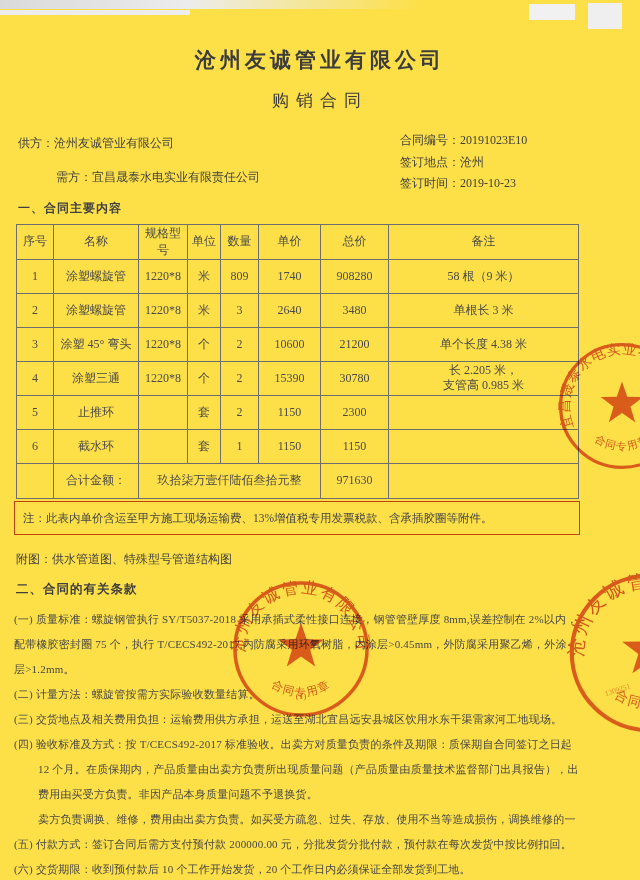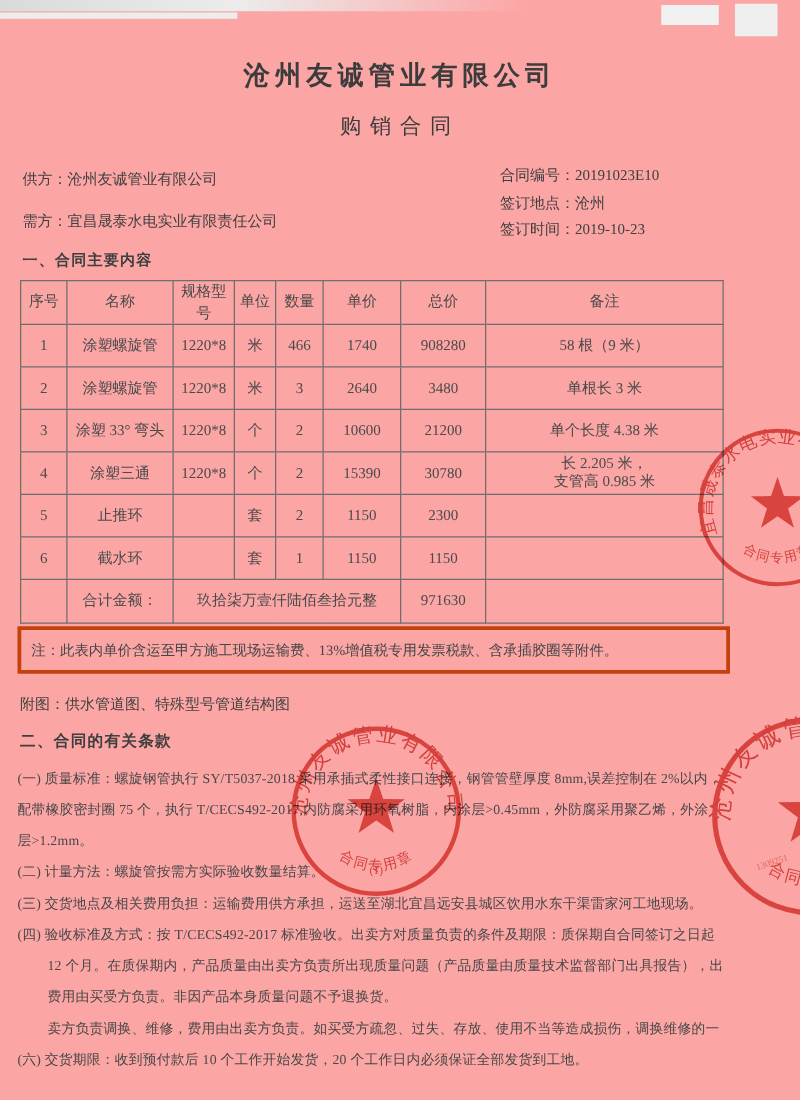--- a/index.html
+++ b/index.html
@@ -1,55 +1,55 @@
 <!DOCTYPE html>
 <html><head>
 <meta charset="utf-8">
 <style>
   html,body{margin:0;padding:0;background:#ffffff;}
   .page{
     position:relative;width:640px;height:880px;overflow:hidden;
-    background:#fca5a5;
+    background:#fde047;
     font-family:"Liberation Serif","DejaVu Serif",serif;
     color:#3f3f3f;
   }
   
   .artifact-top{position:absolute;top:0;left:0;width:420px;height:9px;
     background:linear-gradient(to right,#dadada,#ececec 45%,rgba(255,255,255,0));}
   .artifact-top2{position:absolute;top:10px;left:0;width:190px;height:5px;background:#ededed;}
   .artifact-tr1{position:absolute;top:4px;right:65px;width:46px;height:16px;background:#f1f1f1;}
   .artifact-tr2{position:absolute;top:3px;right:18px;width:34px;height:26px;background:#efefef;}
 
   .doc-title{margin:46px 0 0 0;text-align:center;font-size:21px;font-weight:600;
     letter-spacing:4px;color:#3c3c3c;}
   .doc-subtitle{margin:15px 0 0 0;text-align:center;font-size:17px;font-weight:400;
     letter-spacing:7px;color:#3c3c3c;}
 
   .party{display:flex;justify-content:space-between;margin:18px 24px 0 18px;font-size:12px;}
   .party-left .line{white-space:nowrap;}
   .party-left .line1{margin-top:5px;}
-  .party-left .line2{margin-top:17px;}
+  .party-left .line2{margin-top:17px;margin-left:38px;}
   .party-right{width:216px;line-height:21.5px;margin-top:0;margin-left:11px;}
   .party-right .line{white-space:nowrap;}
 
   .section-title{margin:5px 0 0 18px;font-size:12px;font-weight:600;letter-spacing:1px;}
   .section-title2{margin:13px 0 0 16px;font-size:12.5px;font-weight:600;letter-spacing:1px;}
 
   table.items{margin:7px 0 0 16px;width:562px;border-collapse:collapse;table-layout:fixed;
     font-size:12px;color:#4a4a4a;text-align:center;}
   table.items td,table.items th{border:1px solid #6e6e6e;font-weight:normal;
     padding:0 2px;overflow:hidden;}
   table.items th{height:30px;}
   table.items td{height:33px;}
   table.items tr.total-row td{height:34px;}
   td.remark{white-space:pre-line;line-height:15px;}
   col.c1{width:37px;}col.c2{width:85px;}col.c3{width:49px;}col.c4{width:33px;}
   col.c5{width:38px;}col.c6{width:62px;}col.c7{width:68px;}col.c8{width:190px;}
 
-  .note-box{margin:2px 0 0 14px;width:548px;border:3px solid #c2410c;
+  .note-box{margin:2px 0 0 14px;width:548px;border:1px solid #c2410c;
     padding:9px 8px 8px 8px;font-size:11.5px;color:#454545;white-space:nowrap;}
   .attachment{margin:16px 0 0 16px;font-size:12px;}
 
   .terms{margin:9px 8px 0 14px;font-size:11px;color:#474747;}
   .t-line{line-height:25px;white-space:nowrap;letter-spacing:0.2px;}
   .t-line.indent{padding-left:24px;}
 
   .seal{position:absolute;mix-blend-mode:multiply;opacity:0.82;}
   .seal text{font-family:"Liberation Serif","DejaVu Serif",serif;}
   #seal-buyer{left:556px;top:340px;width:132px;height:132px;}
@@ -105,38 +105,38 @@
           <th>总价</th>
           <th>备注</th>
         </tr>
     </thead>
     <tbody id="items-body">
     <tr>
           <td>1</td>
           <td>涂塑螺旋管</td>
           <td>1220*8</td>
           <td>米</td>
-          <td>466</td>
+          <td>809</td>
           <td>1740</td>
           <td>908280</td>
           <td class="remark">58 根（9 米）</td>
         </tr>
         <tr>
           <td>2</td>
           <td>涂塑螺旋管</td>
           <td>1220*8</td>
           <td>米</td>
           <td>3</td>
           <td>2640</td>
           <td>3480</td>
           <td class="remark">单根长 3 米</td>
         </tr>
         <tr>
           <td>3</td>
-          <td>涂塑 33° 弯头</td>
+          <td>涂塑 45° 弯头</td>
           <td>1220*8</td>
           <td>个</td>
           <td>2</td>
           <td>10600</td>
           <td>21200</td>
           <td class="remark">单个长度 4.38 米</td>
         </tr>
         <tr>
           <td>4</td>
           <td>涂塑三通</td>
@@ -189,20 +189,21 @@
   <div class="terms" id="terms-list">
       <div class="t-line">(一) 质量标准：螺旋钢管执行 SY/T5037-2018 采用承插式柔性接口连接，钢管管壁厚度 8mm,误差控制在 2%以内，</div>
       <div class="t-line">配带橡胶密封圈 75 个，执行 T/CECS492-2017,内防腐采用环氧树脂，内涂层&gt;0.45mm，外防腐采用聚乙烯，外涂</div>
       <div class="t-line">层&gt;1.2mm。</div>
       <div class="t-line">(二) 计量方法：螺旋管按需方实际验收数量结算。</div>
       <div class="t-line">(三) 交货地点及相关费用负担：运输费用供方承担，运送至湖北宜昌远安县城区饮用水东干渠雷家河工地现场。</div>
       <div class="t-line">(四) 验收标准及方式：按 T/CECS492-2017 标准验收。出卖方对质量负责的条件及期限：质保期自合同签订之日起</div>
       <div class="t-line indent">12 个月。在质保期内，产品质量由出卖方负责所出现质量问题（产品质量由质量技术监督部门出具报告），出</div>
       <div class="t-line indent">费用由买受方负责。非因产品本身质量问题不予退换货。</div>
       <div class="t-line indent">卖方负责调换、维修，费用由出卖方负责。如买受方疏忽、过失、存放、使用不当等造成损伤，调换维修的一</div>
+      <div class="t-line">(五) 付款方式：签订合同后需方支付预付款 200000.00 元，分批发货分批付款，预付款在每次发货中按比例扣回。</div>
       <div class="t-line">(六) 交货期限：收到预付款后 10 个工作开始发货，20 个工作日内必须保证全部发货到工地。</div>
     </div>
 
   <svg id="seal-buyer" class="seal" viewBox="0 0 200 200">
     <defs>
       <path id="arc-b-top" d="M 24 126 A 80 80 0 1 1 176 126" fill="none"></path>
       <path id="arc-b-bot" d="M 50 146 A 72 72 0 0 0 150 146" fill="none"></path>
     </defs>
     <circle cx="100" cy="100" r="93" fill="none" stroke="#d4483e" stroke-width="5"></circle>
     <polygon fill="#d4483e" points="100,63 107.9,86.1 132.3,86.5 112.8,101.2 120,124.5 100,110.5 80,124.5 87.2,101.2 67.7,86.5 92.1,86.1"></polygon>

